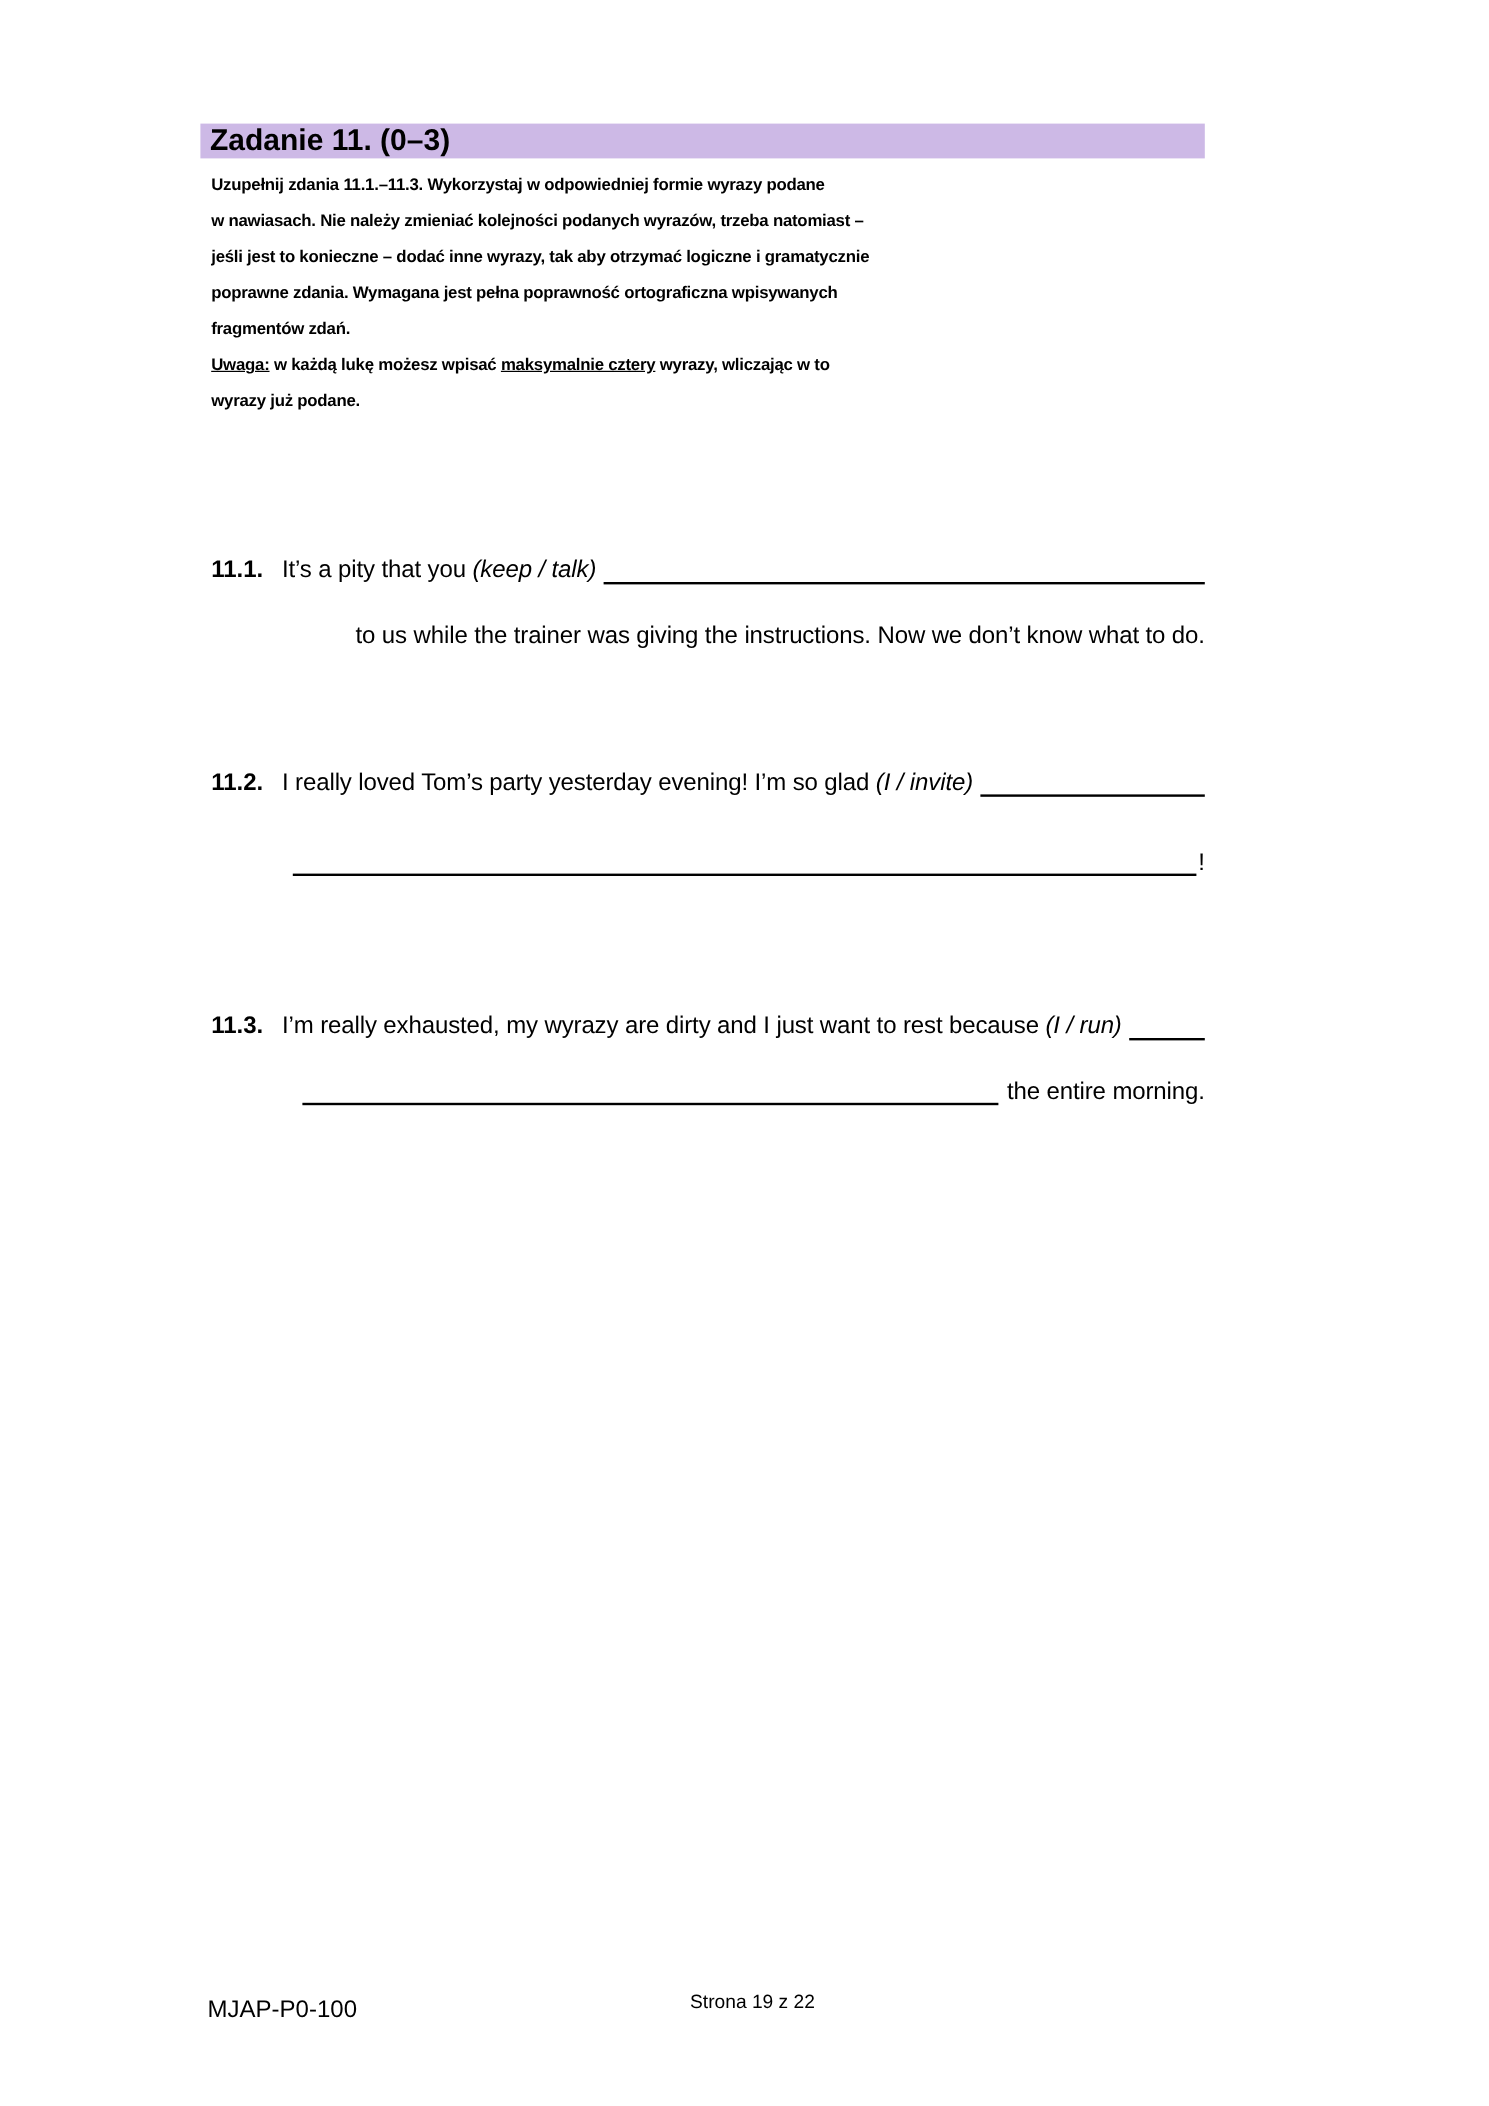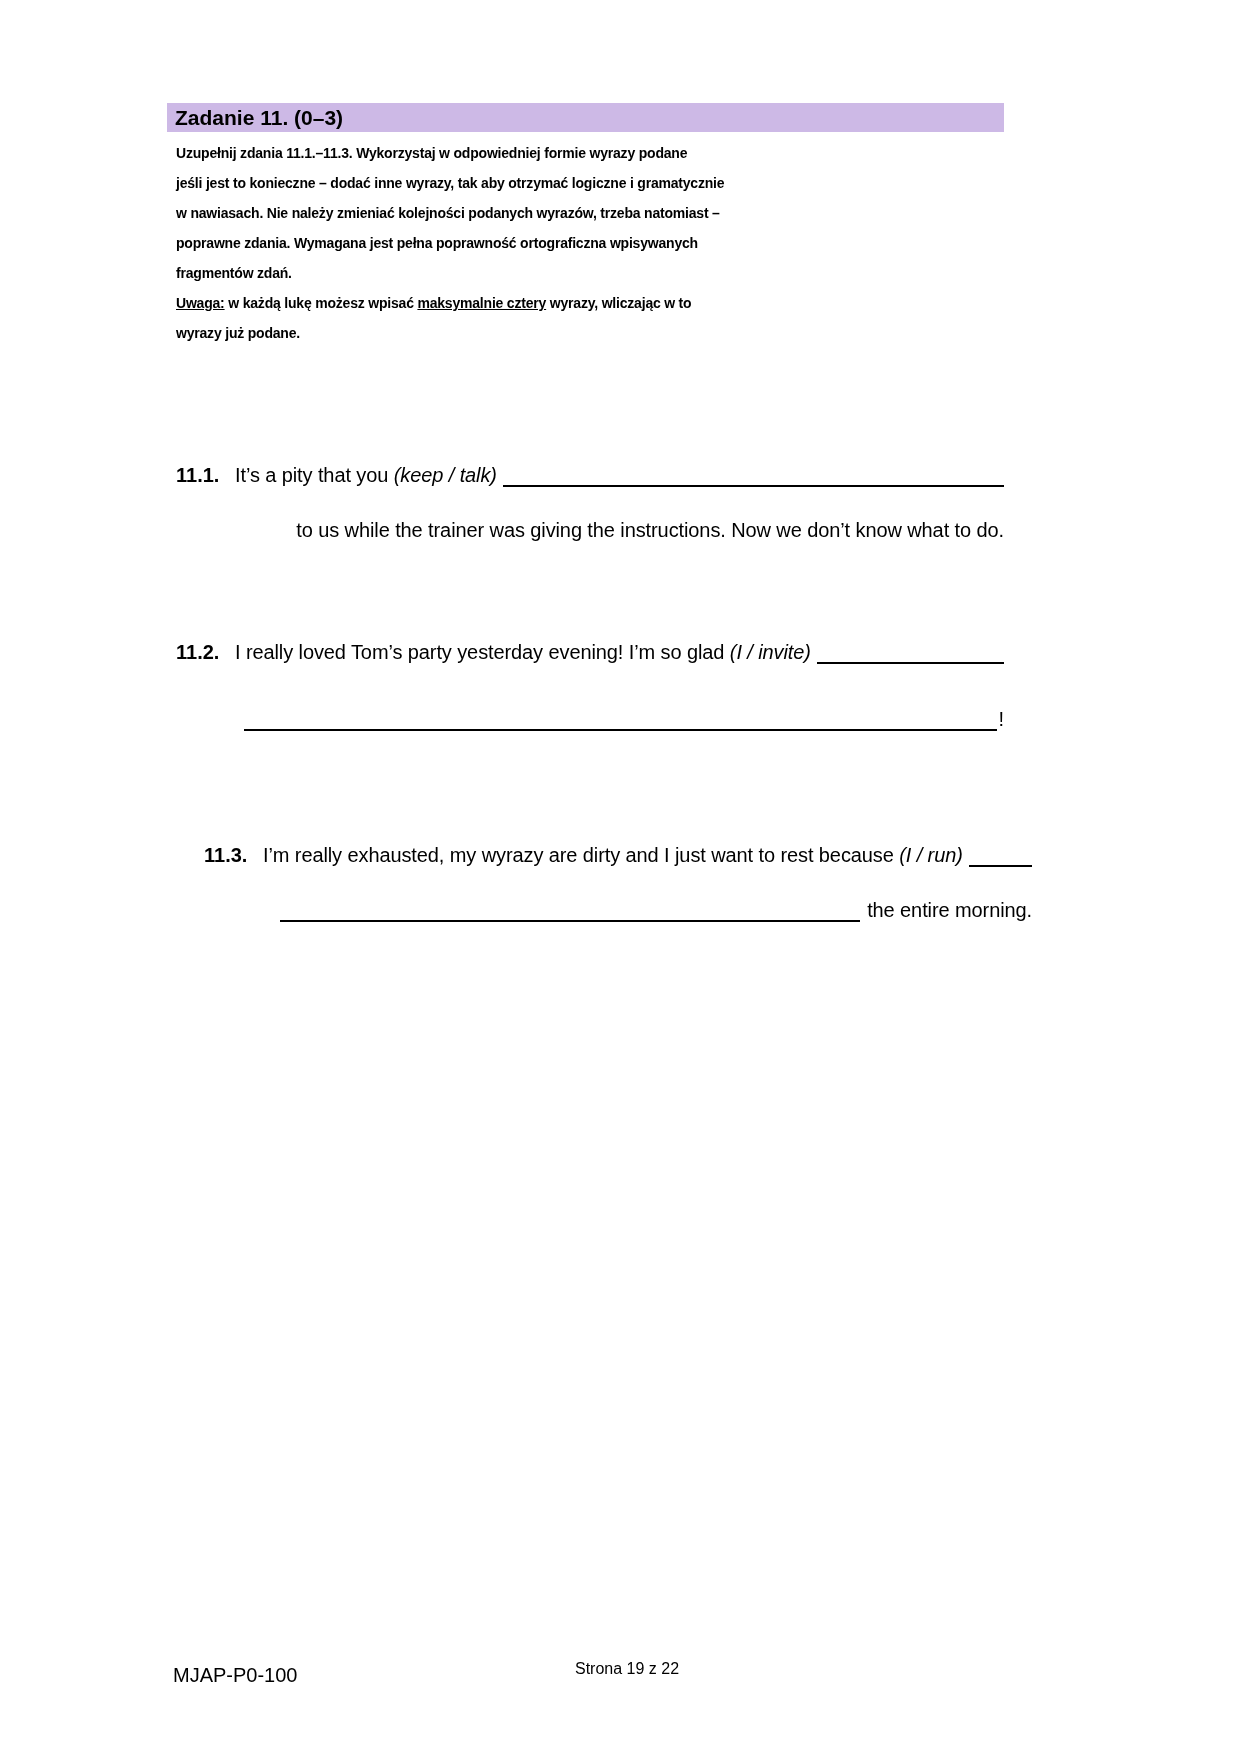--- a/index.html
+++ b/index.html
@@ -16,21 +16,21 @@
   
   .task-header {
     position: absolute;
     left: 167px;
     top: 103px;
     width: 837px;
     height: 29px;
     line-height: 29px;
     padding-left: 8px;
     box-sizing: border-box;
-    font-size: 21px;
+    font-size: 25px;
     font-weight: 700;
   }
 
   
   .instructions {
     position: absolute;
     left: 176px;
     top: 138px;
     width: 830px;
     font-size: 14px;
@@ -38,21 +38,21 @@
     line-height: 30px;
     letter-spacing: -0.2px;
     white-space: nowrap;
   }
   .u { text-decoration: underline; }
 
   
   .question { position: absolute; left: 176px; width: 828px; }
   .q1 { top: 461px; }
   .q2 { top: 638px; }
-  .q3 { top: 841px; margin-left: 28px; }
+  .q3 { top: 841px; }
   .q-line { display: flex; font-size: 20px; line-height: 29px; justify-content: space-between; }
   .q-num { width: 59px; flex-shrink: 0; font-weight: 700; }
   .q-text { flex-shrink: 0; letter-spacing: -0.1px; }
   .it { font-style: italic; }
   .q-line2 { margin-top: 0; }
   .q1 .q-line2 { margin-top: 26px; }
   .q2 .q-line2 { margin-top: 38px; }
   .q3 .q-line2 { margin-top: 26px; }
 
   
@@ -86,22 +86,22 @@
 </style>
 </head>
 <body>
 
 <div class="page">
 
   <div class="task-header" style="background: rgb(205, 185, 230);"><span>Zadanie 11. (0–3)</span></div>
 
   <div class="instructions">
     <div class="instr-line">Uzupełnij zdania 11.1.–11.3. Wykorzystaj w odpowiedniej formie wyrazy podane</div>
+    <div class="instr-line">w nawiasach. Nie należy zmieniać kolejności podanych wyrazów, trzeba natomiast –</div>
     <div class="instr-line">jeśli jest to konieczne – dodać inne wyrazy, tak aby otrzymać logiczne i gramatycznie</div>
-    <div class="instr-line">w nawiasach. Nie należy zmieniać kolejności podanych wyrazów, trzeba natomiast –</div>
     <div class="instr-line">poprawne zdania. Wymagana jest pełna poprawność ortograficzna wpisywanych</div>
     <div class="instr-line">fragmentów zdań.</div>
     <div class="instr-line"><span class="u">Uwaga:</span><span> w każdą lukę możesz wpisać </span><span class="u">maksymalnie cztery</span><span> wyrazy, wliczając w to</span></div>
     <div class="instr-line">wyrazy już podane.</div>
   </div>
 
   <div class="question q1">
     <div class="q-line q-line1">
       <span class="q-num">11.1.</span>
       <span class="q-text"><span>It’s a pity that you </span><span class="it">(keep / talk)</span></span>

